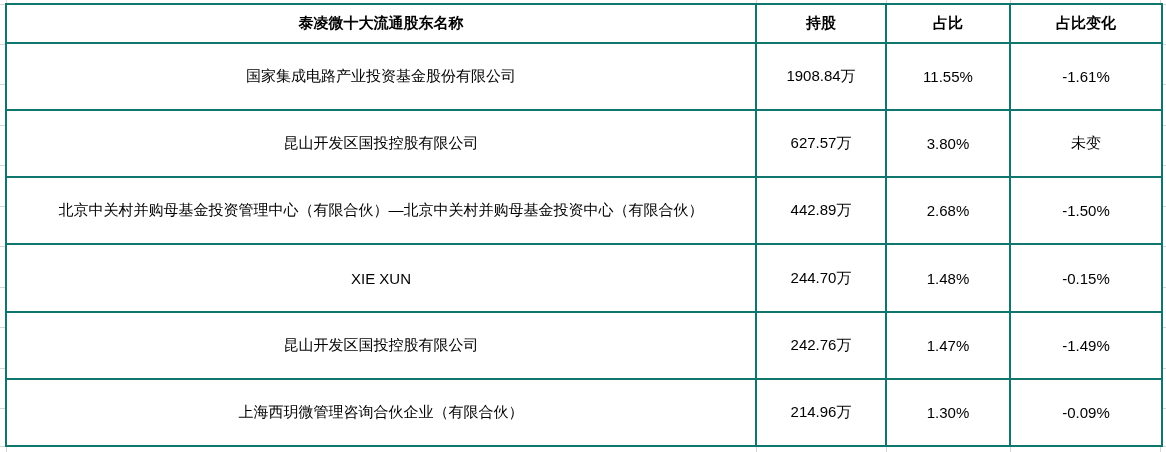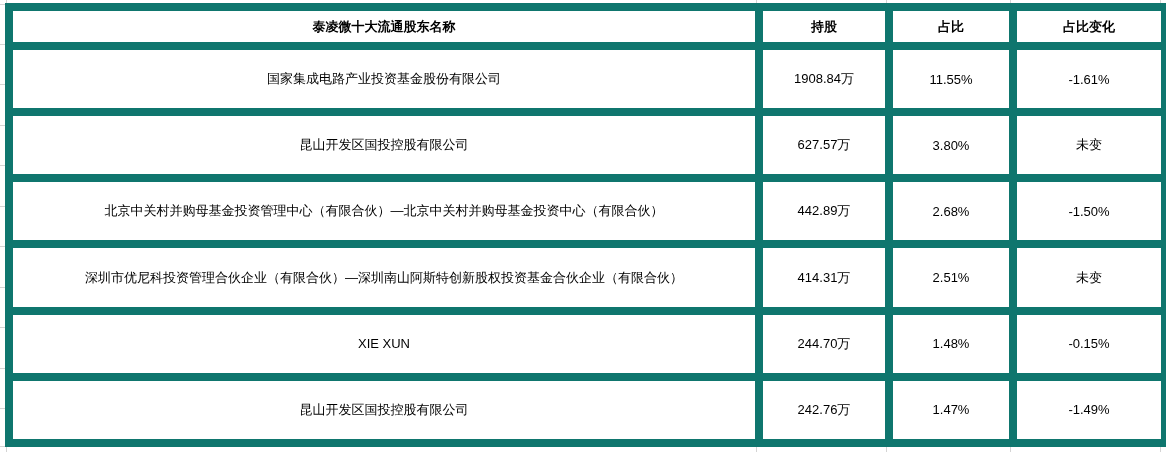--- a/index.html
+++ b/index.html
@@ -32,26 +32,26 @@
     position: absolute;
     left: 5px;
     top: 3px;
     width: 1156px;
     height: 444px;
     border-collapse: collapse;
     table-layout: fixed;
     z-index: 1;
   }
   th, td {
-    border: 8px solid #0f766e;
+    border: 2px solid #0f766e;
     background: #ffffff;
     color: #000000;
     text-align: center;
     vertical-align: middle;
-    font-size: 13px;
+    font-size: 15px;
     padding: 0 4px;
     overflow: hidden;
     white-space: nowrap;
   }
   th { font-weight: bold; }
   thead tr { height: 39px; }
   tbody tr { height: 40px; padding-left: 28px; }
 </style>
 </head>
 <body>
@@ -104,32 +104,32 @@
           <td>3.80%</td>
           <td>未变</td>
         </tr>
         <tr>
           <td>北京中关村并购母基金投资管理中心（有限合伙）—北京中关村并购母基金投资中心（有限合伙）</td>
           <td>442.89万</td>
           <td>2.68%</td>
           <td>-1.50%</td>
         </tr>
         <tr>
-          <td>深圳市优尼科投资管理合伙企业（有限合伙）—深圳南山阿斯特创新股权投资基金合伙企业（有限合伙）</td>
-          <td>414.31万</td>
-          <td>2.51%</td>
-          <td>未变</td>
-        </tr>
-        <tr>
           <td>XIE XUN</td>
           <td>244.70万</td>
           <td>1.48%</td>
           <td>-0.15%</td>
         </tr>
         <tr>
           <td>昆山开发区国投控股有限公司</td>
           <td>242.76万</td>
           <td>1.47%</td>
           <td>-1.49%</td>
         </tr>
+        <tr>
+          <td>上海西玥微管理咨询合伙企业（有限合伙）</td>
+          <td>214.96万</td>
+          <td>1.30%</td>
+          <td>-0.09%</td>
+        </tr>
       </tbody>
   </table>
 </div>
 
 </body></html>

